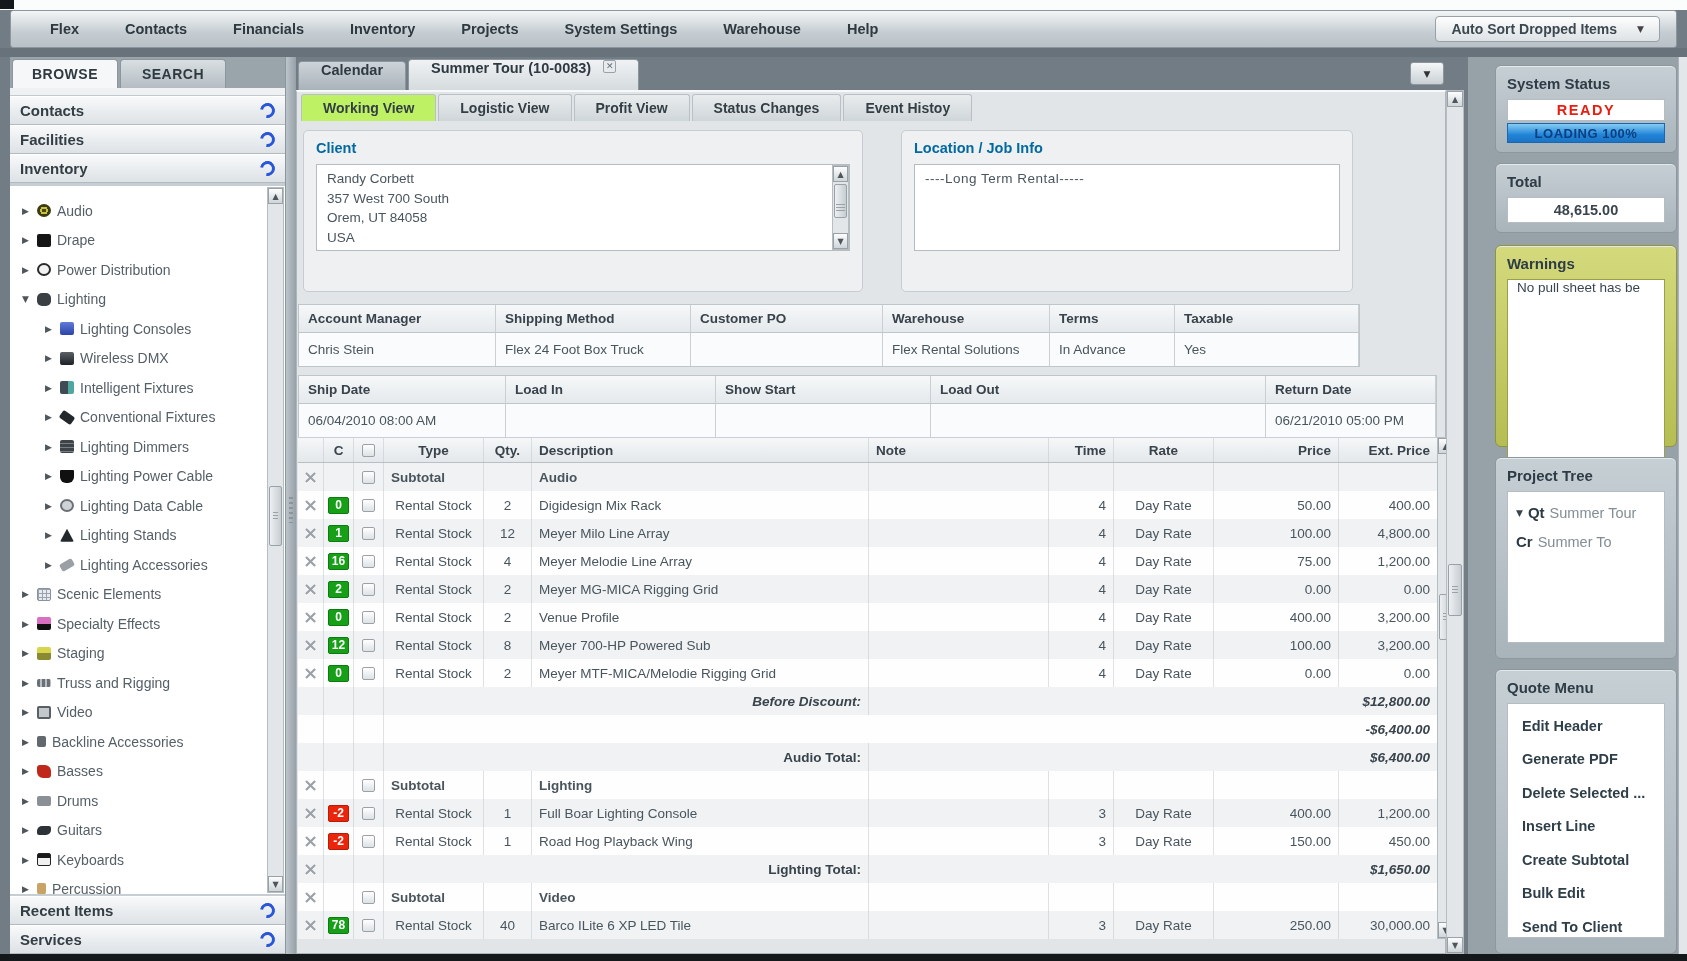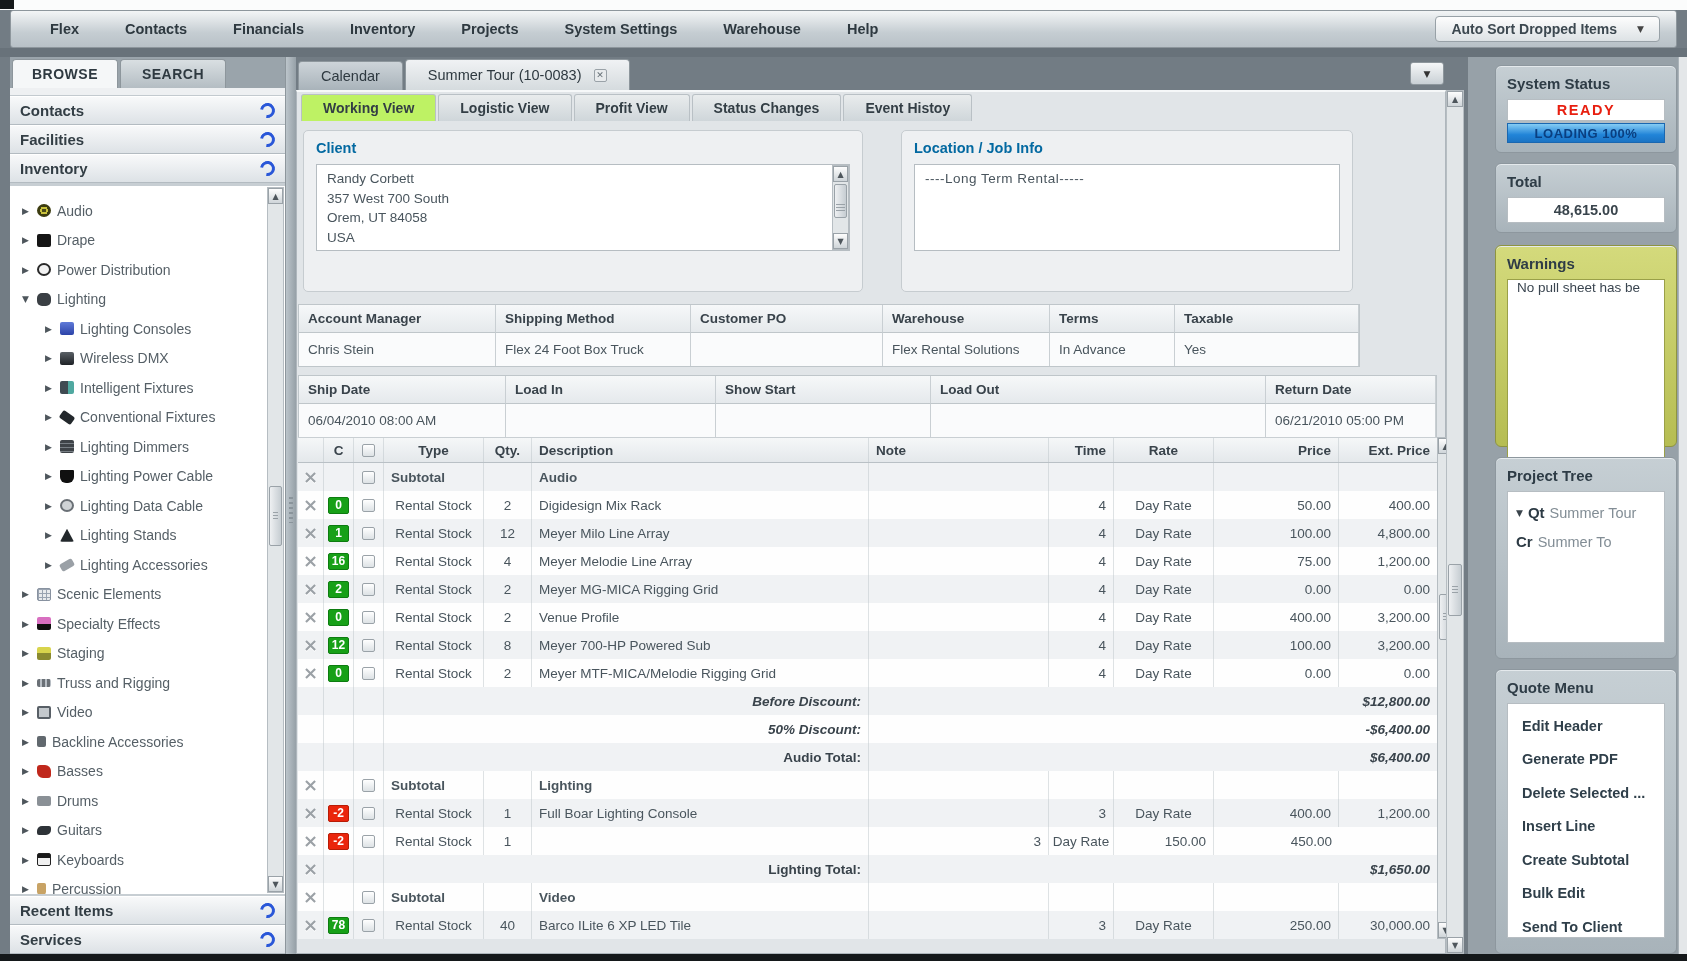--- a/index.html
+++ b/index.html
@@ -66,21 +66,21 @@
 .sb-thumb{position:absolute;left:1px;right:1px;background:linear-gradient(90deg,#eef0f2,#c6cdd2);border:1px solid #9aa2a8;border-radius:2px}
 .sb-grip{position:absolute;left:3px;right:3px;top:50%;height:7px;margin-top:-4px;background:repeating-linear-gradient(#9aa2a8 0 1px,transparent 1px 3px)}
 .sb-h{position:absolute;left:0;right:0;bottom:0;height:16px;display:flex;background:#e6e9eb;border-top:1px solid #c3cacf}
 .sb-h .sb-btn{width:16px;height:100%}
 .sb-h .sb-track{height:100%}
 .sb-h .sb-thumb{top:1px;bottom:1px;left:4px;right:auto;width:52px;background:linear-gradient(#eef0f2,#c6cdd2)}
 
 
 .main{position:absolute;left:296px;top:57px;width:1172px;height:897px}
 .doc-tabs{height:33px;display:flex;align-items:flex-end;gap:2px;padding-left:2px}
-.doc-tab{height:29px;padding:0 22px;display:flex;align-items:center;gap:12px;font-weight:normal;font-size:14.5px;color:#2e3940;border:1px solid #8d969c;border-bottom:none;border-radius:4px 4px 0 0;background:linear-gradient(#cdd4d9,#a9b3ba);white-space:nowrap}
+.doc-tab{height:29px;padding:0 22px;display:flex;gap:12px;font-weight:bold;font-size:14.5px;color:#2e3940;border:1px solid #8d969c;border-bottom:none;border-radius:4px 4px 0 0;background:linear-gradient(#cdd4d9,#a9b3ba);white-space:nowrap}
 .doc-tab.active{background:linear-gradient(#f0f2f4,#d5dbde);height:31px}
 .tab-close{width:13px;height:13px;border:1px solid #9aa2a8;border-radius:2px;background:#e8ebed;font-size:9px;line-height:11px;text-align:center;color:#667077}
 .tab-dd{position:absolute;right:24px;top:5px;width:34px;height:23px;background:linear-gradient(#f5f7f8,#c9d0d5);border:1px solid #8d969c;border-radius:3px;display:flex;align-items:center;justify-content:center;font-size:9px;color:#333}
 .content{position:absolute;left:0;top:33px;width:1150px;bottom:0;background:#e1e5e8;border:1px solid #aeb6bc;border-top:2px solid #f6f8f9}
 .content-scroll{position:absolute;left:1150px;top:33px;width:18px;bottom:0}
 .view-tabs{position:absolute;top:2px;left:4px;display:flex;gap:2px}
 .view-tab{height:27px;padding:0 21px;display:flex;align-items:center;font-weight:bold;font-size:14px;color:#333e45;background:linear-gradient(#e9eced,#cfd6da);border:1px solid #b9c0c5;border-bottom:none;border-radius:3px 3px 0 0;white-space:nowrap}
 .view-tab.active{background:#bef264}
 .panels-row{position:absolute;top:38px;left:6px;display:flex;gap:38px}
 .panel{background:#eef0f2;border:1px solid #c6ccd0;border-radius:5px;padding:9px 12px;height:162px}
@@ -584,21 +584,20 @@
             <div class="tc ctr"></div>
             <div class="tc ctr"></div>
             <div class="tc ctr"></div>
             <div class="tc sumlab ital">Before Discount:</div>
             <div class="tc sumval">$12,800.00</div>
           </div>
           <div class="trow brow even">
             <div class="tc ctr"></div>
             <div class="tc ctr"></div>
             <div class="tc ctr"></div>
-            <div class="tc sumlab ital">50% Discount:</div>
             <div class="tc sumval">-$6,400.00</div>
           </div>
           <div class="trow brow odd">
             <div class="tc ctr"></div>
             <div class="tc ctr"></div>
             <div class="tc ctr"></div>
             <div class="tc sumlab">Audio Total:</div>
             <div class="tc sumval">$6,400.00</div>
           </div>
           <div class="trow brow even">
@@ -642,20 +641,21 @@
               <span class="xdel icon">×</span>
             </div>
             <div class="tc ctr">
               <span class="badge red">-2</span>
             </div>
             <div class="tc ctr">
               <span class="cb"></span>
             </div>
             <div class="tc ctr">Rental Stock</div>
             <div class="tc ctr">1</div>
+            <div class="tc">Road Hog Playback Wing</div>
             <div class="tc"></div>
             <div class="tc rgt">3</div>
             <div class="tc ctr">Day Rate</div>
             <div class="tc rgt">150.00</div>
             <div class="tc rgt">450.00</div>
           </div>
           <div class="trow brow odd">
             <div class="tc ctr">
               <span class="xdel icon">×</span>
             </div>

